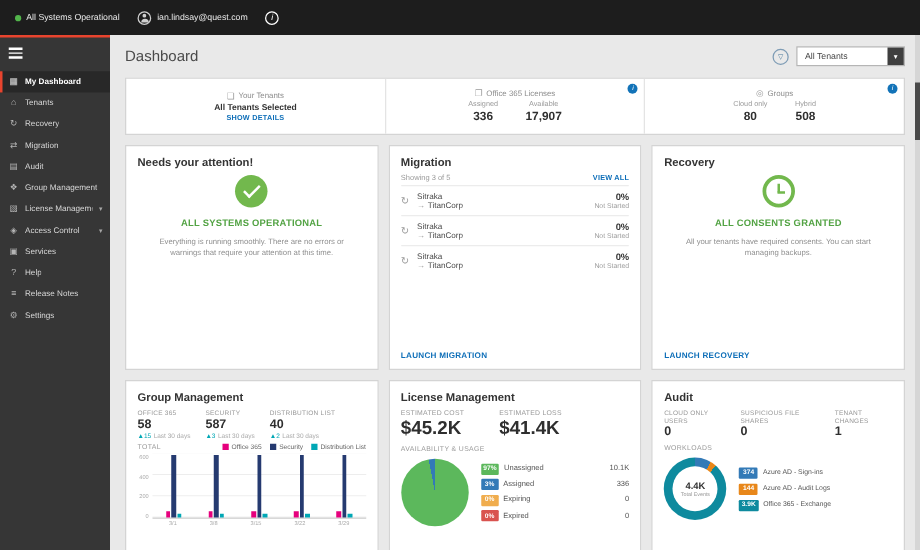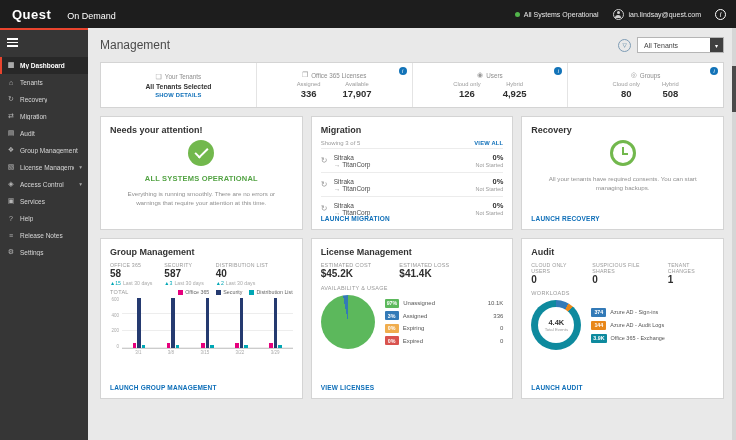--- a/index.html
+++ b/index.html
@@ -61,21 +61,21 @@
   .stat-col{ text-align:center; }
   .stat-label{ font-size:5.8px; color:#9b9b9b; margin-bottom:1px; }
   .stat-value{ font-size:9.5px; font-weight:bold; color:#2f2f2f; }
   .info-badge{ position:absolute; top:4px; right:5px; width:8px; height:8px; border-radius:50%;
     background:#1273b8; color:#fff; font-size:5.5px; font-style:italic;
     display:flex; align-items:center; justify-content:center; }
 
   
   .cards-row{ display:flex; gap:8px; margin-bottom:8px; }
   .card{ background:#fff; border:1px solid #d4d4d4; flex:1; position:relative; padding:8px 9px; }
-  .row1 .card{ height:114px; } .row2 .card{ height:161px; }
+  .row1 .card{ height:180px; } .row2 .card{ height:161px; }
   .card-title{ font-size:9px; font-weight:bold; color:#333; margin-bottom:5px; }
   .launch-link{ position:absolute; left:9px; bottom:7px; font-size:6.5px; font-weight:bold;
     color:#0d6eb8; letter-spacing:.2px; text-decoration:none; white-space:nowrap; }
 
   
   .center-col{ text-align:center; }
   .check-circle{ width:26px; height:26px; border-radius:50%; background:#72b84d; margin:5px auto 8px; position:relative; }
   .check-circle::after{ content:""; position:absolute; top:8px; left:7px; width:11px; height:5px;
     border-left:2px solid #fff; border-bottom:2px solid #fff; transform:rotate(-45deg); }
   .clock-circle{ width:26px; height:26px; border-radius:50%; border:3px solid #72b84d; margin:5px auto 8px; position:relative; }
@@ -113,21 +113,21 @@
   .bar-plot{ flex:1; border-bottom:1px solid #ccc; display:flex; align-items:flex-end;
     justify-content:space-around; background-image:linear-gradient(to top,#ededed 1px,transparent 1px);
     background-size:100% 33.34%; }
   .bar-group{ display:flex; align-items:flex-end; gap:1px; height:100%; }
   .bar{ width:3.5px; }
   .xlabels{ margin-left:12px; display:flex; justify-content:space-around; font-size:4.5px; color:#aaa; margin-top:1px; }
 
   
   .lic-stats{ display:flex; gap:28px; margin-bottom:6px; }
   .lic-label{ font-size:5.5px; color:#999; letter-spacing:.2px; }
-  .lic-value{ font-size:10px; font-weight:bold; color:#2f2f2f; }
+  .lic-value{ font-size:15px; font-weight:bold; color:#2f2f2f; }
   .section-label{ font-size:5.5px; color:#999; letter-spacing:.3px; margin-bottom:4px; }
   .lic-content{ display:flex; gap:10px; align-items:center; }
   .pie{ width:54px; height:54px; border-radius:50%; flex:none; }
   .lic-legend{ flex:1; display:flex; flex-direction:column; gap:3.5px; }
   .lg-row{ display:flex; align-items:center; gap:4px; font-size:6px; color:#555; }
   .lg-badge{ min-width:14px; text-align:center; color:#fff; font-size:5.3px; font-weight:bold;
     padding:1.5px 2px; border-radius:1px; }
   .lg-label{ flex:1; }
   .lg-value{ color:#555; }
 
@@ -147,24 +147,20 @@
     padding:1.5px 2px; border-radius:1px; }
 
   
   .page-scrollbar{ position:absolute; top:28px; right:0; bottom:0; width:4px; background:#d6d6d6; z-index:6; }
   .page-scrollbar .thumb{ width:100%; height:46px; margin-top:38px; background:#4a4a4a; }
 </style>
 </head>
 <body>
 
 <header class="topbar" data-interactable="false">
-  <div class="brand-wrap">
-    <span class="brand" data-interactable="true">Quest</span>
-    <span class="product" data-interactable="false">On Demand</span>
-  </div>
   <div class="topbar-right">
     <span class="status-chip" data-interactable="true">
       <span class="dot" data-interactable="false"></span>
       <span data-interactable="false">All Systems Operational</span>
     </span>
     <span class="user-chip" data-interactable="true">
       <span class="avatar" data-interactable="false"></span>
       <span data-interactable="false">ian.lindsay@quest.com</span>
     </span>
     <span class="info-circle" data-interactable="true">i</span>
@@ -226,21 +222,21 @@
   </div>
   <div class="nav-item" data-interactable="true">
     <span class="nav-icon" data-interactable="false">⚙</span>
     <span class="nav-label" data-interactable="false">Settings</span>
   </div>
 </nav>
 
 <main class="main" data-interactable="false">
 
   <div class="page-head">
-    <h1 class="page-title" data-interactable="false">Management</h1>
+    <h1 class="page-title" data-interactable="false">Dashboard</h1>
     <div class="filter-wrap">
       <span class="filter-circle" data-interactable="true">▽</span>
       <div class="tenant-select" data-interactable="true">
         <span class="select-value" data-interactable="false">All Tenants</span>
         <span class="select-caret-box" data-interactable="true">▾</span>
       </div>
     </div>
   </div>
 
   <section class="stats-card" data-interactable="false">
@@ -264,37 +260,20 @@
           <div class="stat-label" data-interactable="false">Assigned</div>
           <div class="stat-value" data-interactable="false">336</div>
         </div>
         <div class="stat-col">
           <div class="stat-label" data-interactable="false">Available</div>
           <div class="stat-value" data-interactable="false">17,907</div>
         </div>
       </div>
     </div>
 
-    <div class="stat-sec" data-interactable="false">
-      <span class="info-badge" data-interactable="true">i</span>
-      <div class="stat-title">
-        <span class="stat-ic" data-interactable="false">◉</span>
-        <span data-interactable="false">Users</span>
-      </div>
-      <div class="stat-cols">
-        <div class="stat-col">
-          <div class="stat-label" data-interactable="false">Cloud only</div>
-          <div class="stat-value" data-interactable="false">126</div>
-        </div>
-        <div class="stat-col">
-          <div class="stat-label" data-interactable="false">Hybrid</div>
-          <div class="stat-value" data-interactable="false">4,925</div>
-        </div>
-      </div>
-    </div>
 
     <div class="stat-sec" data-interactable="false">
       <span class="info-badge" data-interactable="true">i</span>
       <div class="stat-title">
         <span class="stat-ic" data-interactable="false">◎</span>
         <span data-interactable="false">Groups</span>
       </div>
       <div class="stat-cols">
         <div class="stat-col">
           <div class="stat-label" data-interactable="false">Cloud only</div>
@@ -358,20 +337,21 @@
           <div class="mig-status" data-interactable="false">Not Started</div>
         </span>
       </div>
       <a class="launch-link" data-interactable="true">LAUNCH MIGRATION</a>
     </div>
 
     <div class="card" data-interactable="false">
       <div class="card-title" data-interactable="false">Recovery</div>
       <div class="center-col">
         <div class="clock-circle" data-interactable="false"></div>
+        <div class="green-status" data-interactable="false">ALL CONSENTS GRANTED</div>
         <div class="card-desc" data-interactable="false">All your tenants have required consents. You can start managing backups.</div>
       </div>
       <a class="launch-link" data-interactable="true">LAUNCH RECOVERY</a>
     </div>
   </div>
 
   <div class="cards-row row2">
 
     <div class="card" data-interactable="false">
       <div class="card-title" data-interactable="false">Group Management</div>

